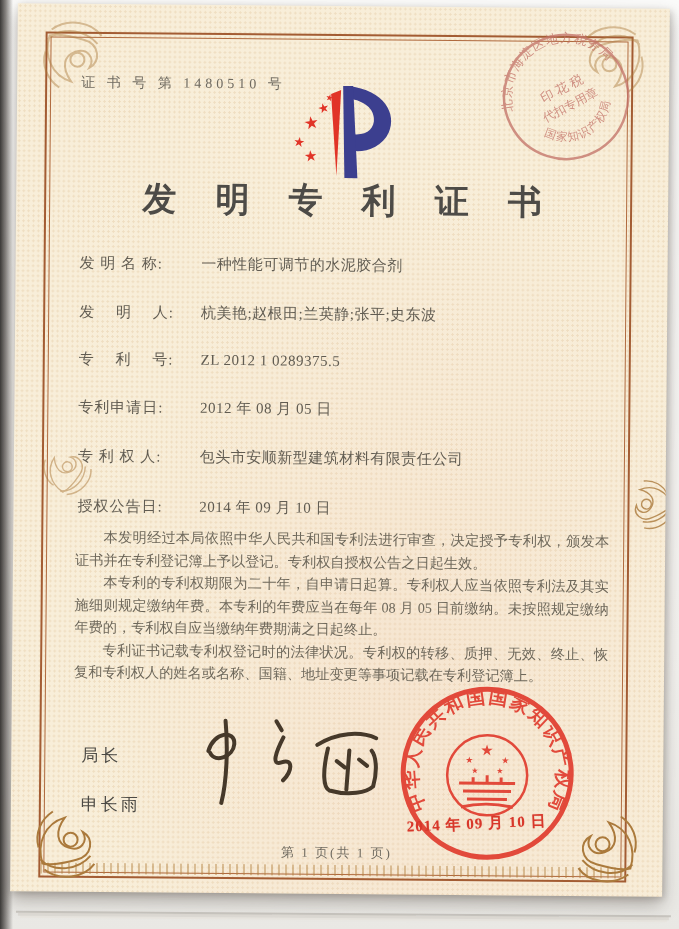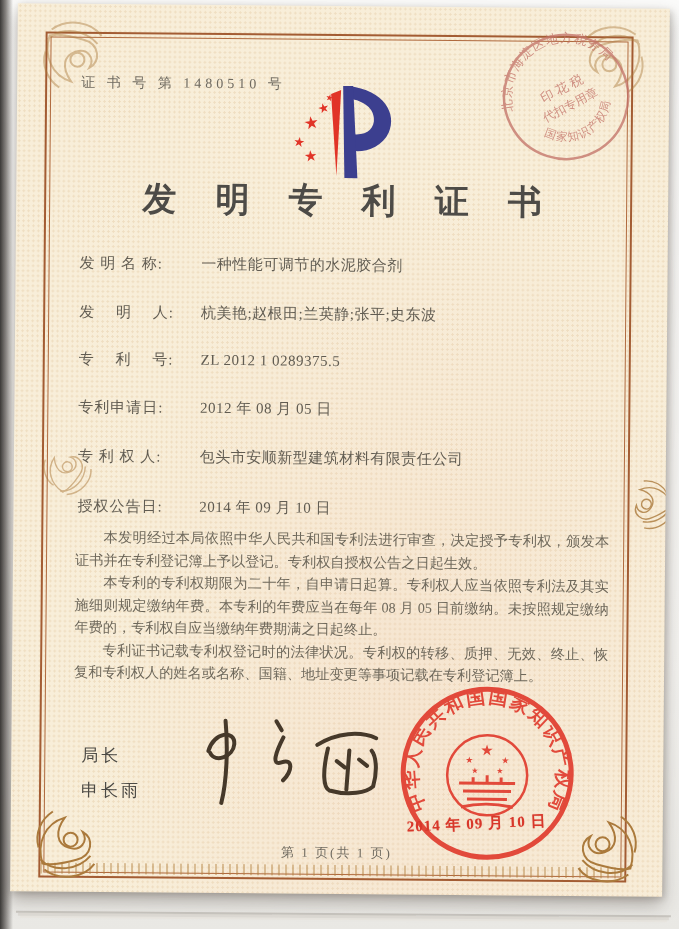--- a/index.html
+++ b/index.html
@@ -60,21 +60,21 @@
   .field:nth-child(5){top:193px;}
   .field:nth-child(6){top:243px;}
   .field .lbl{display:inline-block;min-width:118px;letter-spacing:1px;}
   .field .val{letter-spacing:.5px;}
   .body-text{
     position:absolute;left:62px;right:56px;top:522px;
     font-size:14.2px;line-height:22.5px;color:#6e685b;text-align:justify;
   }
   .body-text p{margin:0;text-indent:2em;}
   .sig-labels{position:absolute;left:70px;top:740px;color:#4c4a45;font-size:17px;letter-spacing:3px;}
-  .sig-labels .l1{margin-bottom:12px;}
+  .sig-labels .l1{margin-bottom:26px;}
   .signature-svg{position:absolute;left:172px;top:702px;width:232px;height:108px;}
   .seal{position:absolute;left:386px;top:676px;width:180px;height:180px;opacity:.9;}
   .seal-date{
     position:absolute;left:396px;top:806px;width:190px;
     color:#d8372a;font-size:15px;font-weight:700;letter-spacing:1px;white-space:nowrap;
     transform:rotate(-3deg);text-shadow:0 0 1px rgba(216,55,42,.4);
   }
   .tax-stamp{position:absolute;left:468px;top:8px;width:162px;height:162px;transform:rotate(-28deg);opacity:.78;}
   .footer{
     position:absolute;left:0;right:0;top:838px;text-align:center;

